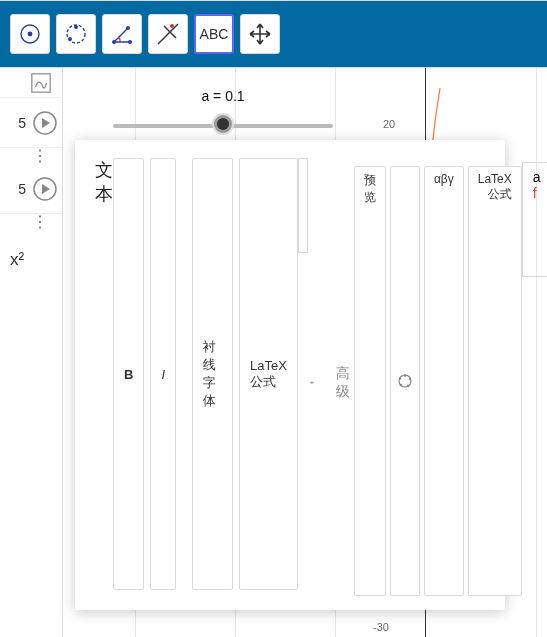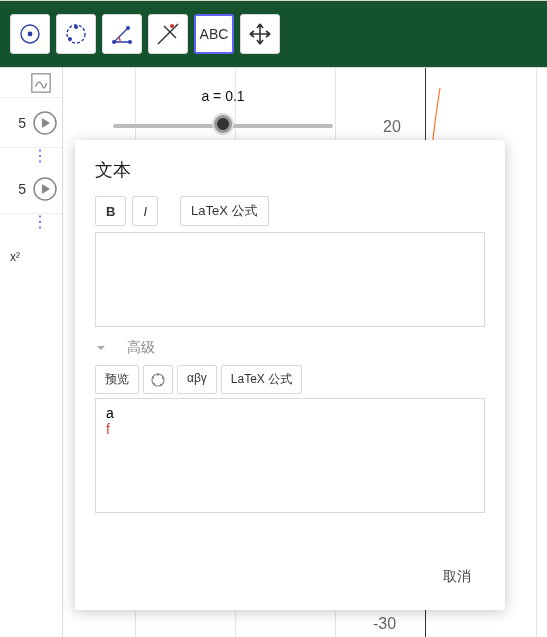--- a/index.html
+++ b/index.html
@@ -1,61 +1,61 @@
 <!DOCTYPE html>
 <html><head>
 <meta charset="utf-8">
 <style>
   * { box-sizing: border-box; }
   html, body { margin: 0; padding: 0; font-family: Arial, "Microsoft YaHei", sans-serif; font-size: 14px; }
   body { width: 547px; height: 637px; overflow: hidden; position: relative; background: #fff; }
 
   
-  .toolbar-row { position: absolute; left: 0; top: 0; right: 0; height: 68px; border-top: 1px solid #d9d9d9; border-bottom: 1px solid #d9d9d9; background: #14532d; display: flex; align-items: center; padding: 6px 10px; gap: 6px; }
+  .toolbar-row { position: absolute; left: 0; top: 0; right: 0; height: 68px; border-top: 1px solid #d9d9d9; border-bottom: 1px solid #d9d9d9; background: #0369a1; display: flex; align-items: center; padding: 6px 10px; gap: 6px; }
   .tool-btn { width: 40px; height: 40px; border: 1px solid #d9d9d9; border-radius: 3px; display: flex; align-items: center; justify-content: center; background: #fff; cursor: pointer; }
   .tool-btn.selected { border: 2px solid #6161ff; }
   .tool-btn svg { width: 28px; height: 28px; }
   .abc-label { font-size: 14px; font-weight: 500; color: #333; }
 
   
   .left-panel { position: absolute; left: 0; top: 68px; width: 63px; bottom: 0; border-right: 1px solid #d9d9d9; background: #fff; }
   .alg-head { height: 30px; display: flex; align-items: center; justify-content: flex-end; padding-right: 10px; border-bottom: 1px solid #eee;}
   .alg-head svg { width: 22px; height: 22px; }
   .row-item { display: flex; align-items: center; justify-content: flex-end; gap: 6px; padding: 6px 4px 6px 0; height: 50px;}
   .row-sep { border-bottom: 1px solid #eee; }
   .row-num { font-size: 14px; color: #333; }
   .play-svg { width: 26px; height: 26px; display:flex; align-items:center; justify-content:center;}
   .dots-vert { color:#6161ff; font-size:16px; text-align:right; padding-right:14px; line-height:1;}
-  .x2 { font-size:12px; color:#333; padding-left:10px; padding-top:20px;}
+  .x2 { font-size:17px; color:#333; padding-left:10px; padding-top:20px;}
 
   
   .plot { position: absolute; left: 63px; top: 68px; right: 0; bottom: 0; background: #fff; }
   .grid-v { position:absolute; top:0; bottom:0; width:1px; background:#e6e6e6;}
   .axis-y { background:#333;}
-  .tick-label { position:absolute; font-size:16px; color:#666; }
+  .tick-label { position:absolute; font-size:11px; color:#666; }
   .curve { position:absolute; width:10px; height:100px; }
 
   
   .slider-zone { position:absolute; left:35px; top:20px; width:250px;}
   .slider-label { text-align:center; font-size:14px; color:#111; margin-bottom:20px;}
   .slider-track { position:relative; height:4px; background:#bbb; border-radius:2px; width:220px; margin:0 auto;}
   .slider-thumb { position:absolute; width:18px; height:18px; border-radius:50%; background:#333; border:3px solid #999; top:-9px; left:50%; transform:translateX(-50%); box-shadow:0 0 0 2px #ddd;}
 
   
-  .dialog { position:absolute; left:75px; top:140px; width:430px; height:470px; background:#fff; box-shadow:0 2px 14px rgba(0,0,0,0.22); border-radius:2px; padding:18px 20px 14px 20px; display:flex; flex-direction:column;}
+  .dialog { position:absolute; left:75px; top:140px; width:430px; height:470px; background:#fff; box-shadow:0 2px 14px rgba(0,0,0,0.22); border-radius:2px; padding:18px 20px 14px 20px; display:flex; flex-direction:row;}
   .dlg-title { font-size:18px; color:#222; margin-bottom:14px;}
   .fmt-row { display:flex; gap:6px; margin-bottom:6px;}
   .fmt-btn { border:1px solid #d9d9d9; background:#fff; padding:5px 10px; font-size:13px; color:#333; cursor:pointer; border-radius:2px; display:flex; align-items:center; justify-content:center;}
   .fmt-btn.bold { font-weight:bold;}
   .fmt-btn.italic { font-style:italic;}
   .textarea { width:100%; height:95px; border:1px solid #d9d9d9; resize:none; padding:4px; font-size:13px;}
   .adv-head { display:flex; align-items:center; gap:20px; margin-top:12px; color:#888; font-size:14px; cursor:pointer;}
   .adv-head svg{ width:12px;height:12px;}
   .adv-row { display:flex; gap:4px; margin-top:8px;}
-  .adv-btn { border:1px solid #d9d9d9; background:#fff; padding:5px 9px; font-size:12px; color:#333; cursor:pointer; border-radius:2px;}
+  .adv-btn { border:1px solid #d9d9d9; background:#fff; padding:5px 9px; font-size:12px; color:#333; cursor:pointer; border-radius:2px;text-align:right;}
   .adv-btn.icon { display:flex; align-items:center; justify-content:center; padding:4px 6px;}
   .preview-box { border:1px solid #d9d9d9; height:115px; margin-top:4px; padding:6px 10px; font-size:14px;}
   .pv-grid { display:flex; }
   .pv-col { flex:1; }
   .pv-empty { color:#222;}
   .pv-f { color:#d43; }
   .dlg-footer { margin-top:auto; display:flex; justify-content:flex-end; gap:8px; padding-top:10px;}
   .btn-cancel { background:none; border:none; font-size:14px; color:#444; padding:10px 14px; cursor:pointer;}
   .btn-ok { background:#6161ff; color:#fff; border:none; font-size:14px; padding:10px 28px; border-radius:2px; cursor:pointer;}
 </style>
@@ -152,20 +152,21 @@
   </div>
 </div>
 
 <div class="dialog">
   <div class="dlg-title">文本</div>
 
   <div class="fmt-row">
     <div class="fmt-btn bold">B</div>
     <div class="fmt-btn italic">I</div>
     <div style="width:10px"></div>
+    <div class="fmt-btn">衬线字体</div>
     <div class="fmt-btn">LaTeX 公式</div>
   </div>
 
   <textarea class="textarea" value="" style=""></textarea>
 
   <div class="adv-head">
     <svg viewBox="0 0 12 12">
         <path d="M2 4 L6 8 L10 4" fill="#aaa"></path>
       </svg>
     <span>高级</span>

